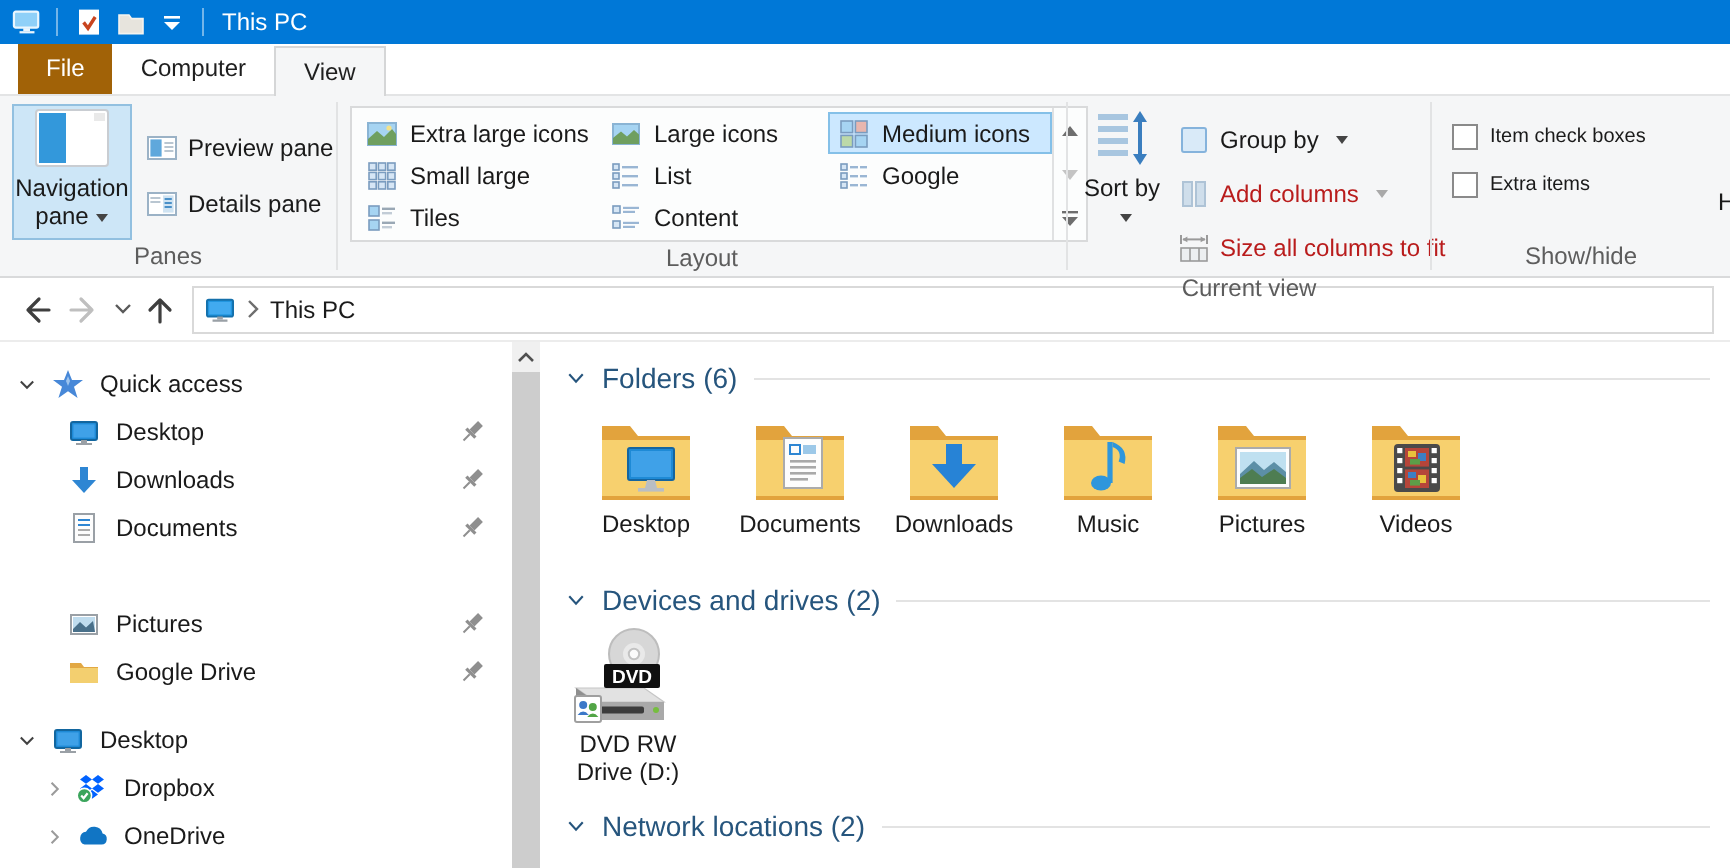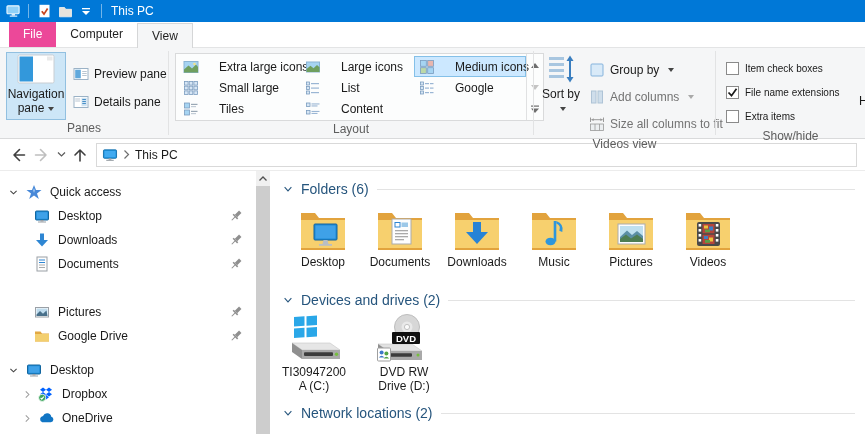--- a/index.html
+++ b/index.html
@@ -13,44 +13,44 @@
   
   .titlebar { height:22px; background:#0078d7; color:#fff; display:flex; align-items:center; padding-left:4px; flex:0 0 auto; }
   .qat { display:flex; align-items:center; gap:3px; }
   .qat-sep { width:1px; height:14px; background:rgba(255,255,255,.45); margin:0 3px; }
   .qat-btn, .qat-ic { width:18px; height:18px; display:flex; align-items:center; justify-content:center; }
   .win-title { margin-left:6px; font-size:12px; }
 
   
   .tabrow { height:25px; background:#fff; display:flex; align-items:flex-end; padding-left:9px; flex:0 0 auto; }
   .tab { height:25px; line-height:25px; padding:0 14px; font-size:12px; color:#1f1f1f; }
-  .tab-file { background:#ec4899; color:#fff; }
+  .tab-file { background:#a16207; color:#fff; }
   .tab.selected { background:#f5f6f7; border:1px solid #d5d6d7; border-bottom:none; line-height:23px; margin-bottom:-1px; position:relative; z-index:2; }
 
   
   .ribbon { height:92px; background:#f5f6f7; border-top:1px solid #e3e4e5; border-bottom:1px solid #d9dadb; display:flex; flex:0 0 auto; position:relative; }
   .rgroup { display:flex; flex-direction:column; }
   .rgroup-content { flex:1; display:flex; padding:4px 4px 0 6px; }
   .rgroup-label { height:18px; line-height:16px; text-align:center; font-size:12px; color:#5d5d5d; }
   .rdivider { width:1px; background:#e2e3e4; margin:3px 0; }
 
   .bigbtn { width:62px; display:flex; flex-direction:column; align-items:center; padding-top:1px; border:1px solid transparent; }
   .bigbtn.hl { background:#cde6f7; border-color:#92c0e0; }
   .bigbtn .blabel { text-align:center; font-size:12px; line-height:14px; margin-top:3px; width:58px; }
   .smallcol { display:flex; flex-direction:column; padding-top:9px; gap:3px; margin-left:2px; }
   .smallbtn { display:flex; align-items:center; gap:5px; height:25px; padding:0 5px; font-size:12px; white-space:nowrap; }
-  .smallbtn.disabled { color:#737373; }
+  .smallbtn.disabled { color:#b91c1c; }
 
   .caret { display:inline-block; width:0; height:0; border-left:3px solid transparent; border-right:3px solid transparent; border-top:4px solid #444; margin-left:4px; vertical-align:middle; }
   .caret.dim { border-top-color:#a9a9a9; }
 
   
   .gallery { display:flex; border:1px solid #d9dadb; background:#fcfdfd; margin-top:5px; height:68px; }
   .opt-grid { display:grid; grid-auto-flow:column; grid-template-rows:repeat(3,21px); grid-template-columns:122px 114px 112px; padding:2px 0 0 2px; }
-  .optbtn { display:flex; align-items:center; gap:20px; padding:0 4px; font-size:12px; white-space:nowrap; border:1px solid transparent; }
+  .optbtn { display:flex; align-items:center; gap:6px; padding:0 4px; font-size:12px; white-space:nowrap; border:1px solid transparent; }
   .optbtn.hl { background:#cce8ff; border-color:#84c0e8; }
   .gal-scroll { width:17px; border-left:1px solid #e0e1e2; display:flex; flex-direction:column; }
   .gal-btn { flex:1; display:flex; align-items:center; justify-content:center; }
 
   
   .cbrow { display:flex; align-items:center; gap:6px; height:24px; font-size:10px; white-space:nowrap; }
   .cbox { width:13px; height:13px; border:1px solid #8a8a8a; background:#fff; display:flex; align-items:center; justify-content:center; flex:0 0 auto; }
   .partial-btn { position:absolute; top:46px; right:-1px; width:7px; overflow:hidden; font-size:12px; color:#1a1a1a; }
 
   
@@ -374,37 +374,29 @@
                   <polygon points="13.8,3.7 11.3,2.3 11.3,5.1" fill="#9a9a9a"></polygon>
                   <rect x="1.5" y="8" width="13" height="6.5" fill="#eceff1" stroke="#9a9a9a" stroke-width="0.8"></rect>
                   <line x1="6" y1="8" x2="6" y2="14.5" stroke="#9a9a9a" stroke-width="0.8"></line>
                   <line x1="10.5" y1="8" x2="10.5" y2="14.5" stroke="#9a9a9a" stroke-width="0.8"></line>
                 </svg>
               </span>
             <span>Size all columns to fit</span>
           </button>
         </div>
       </div>
-      <div class="rgroup-label">Videos view</div>
+      <div class="rgroup-label">Current view</div>
     </div>
     <div class="rdivider"></div>
 
     <div class="rgroup" style="flex:1; position:relative">
       <div class="rgroup-content" style="flex-direction:column; padding:8px 0 0 10px">
         <button class="cbrow">
           <span class="cbox"></span>
           <span>Item check boxes</span>
-        </button>
-        <button class="cbrow">
-          <span class="cbox">
-              <svg width="11" height="11" viewBox="0 0 11 11">
-                <path d="M1.5 5.5 l3 3.2 5-7" stroke="#1a1a1a" stroke-width="1.7" fill="none"></path>
-              </svg>
-            </span>
-          <span>File name extensions</span>
         </button>
         <button class="cbrow">
           <span class="cbox"></span>
           <span>Extra items</span>
         </button>
       </div>
       <div class="rgroup-label">Show/hide</div>
       <span class="partial-btn">H</span>
     </div>
   </div>
@@ -738,41 +730,20 @@
               <path d="M3.5 5.5 L8 10.5 L12.5 5.5" stroke="#26557d" stroke-width="1.4" fill="none"></path>
             </svg>
           </span>
         <span class="stitle">Devices and drives (2)</span>
         <span class="srule"></span>
       </div>
 
       <div class="driverow">
         <div class="dtile">
           <span class="tile-icon" style="height:48px">
-            <svg width="58" height="48" viewBox="0 0 58 48">
-                <g transform="translate(9,3) skewY(-4)" fill="#2aa7e8">
-                  <rect x="0" y="0" width="10.5" height="9.5"></rect>
-                  <rect x="12.5" y="0" width="10.5" height="9.5"></rect>
-                  <rect x="0" y="11.5" width="10.5" height="9.5"></rect>
-                  <rect x="12.5" y="11.5" width="10.5" height="9.5"></rect>
-                </g>
-                <polygon points="7,29 45,29 55,36 17,36" fill="#e6e6e6" stroke="#c6c6c6" stroke-width="0.6"></polygon>
-                <polygon points="7,29 17,36 17,45 7,38" fill="#8f8f8f"></polygon>
-                <rect x="17" y="36" width="38" height="9" fill="#a9a9a9"></rect>
-                <rect x="19" y="38.2" width="29" height="3.8" rx="1" fill="#3c3c3c"></rect>
-                <circle cx="51.5" cy="40.2" r="1.7" fill="#76be3f"></circle>
-              </svg>
-          </span>
-          <span class="tile-label">
-            <span style="display:block">TI30947200</span>
-            <span style="display:block">A (C:)</span>
-          </span>
-        </div>
-        <div class="dtile">
-          <span class="tile-icon" style="height:48px">
             <svg width="56" height="48" viewBox="0 0 56 48">
                 <circle cx="31" cy="13" r="12.5" fill="#d7d7d7" stroke="#bdbdbd"></circle>
                 <circle cx="31" cy="13" r="5.5" fill="#e9e9e9"></circle>
                 <circle cx="31" cy="13" r="2.6" fill="#fbfbfb" stroke="#c2c2c2"></circle>
                 <polygon points="2,30 36,30 46,37 12,37" fill="#e2e2e2" stroke="#c6c6c6" stroke-width="0.6"></polygon>
                 <polygon points="2,30 12,37 12,46 2,39" fill="#8f8f8f"></polygon>
                 <rect x="12" y="37" width="34" height="9" fill="#a9a9a9"></rect>
                 <rect x="14" y="39.2" width="22" height="3.6" rx="1" fill="#3c3c3c"></rect>
                 <circle cx="42" cy="41" r="1.5" fill="#76be3f"></circle>
                 <rect x="16" y="18" width="28" height="12" rx="1" fill="#101010"></rect>

